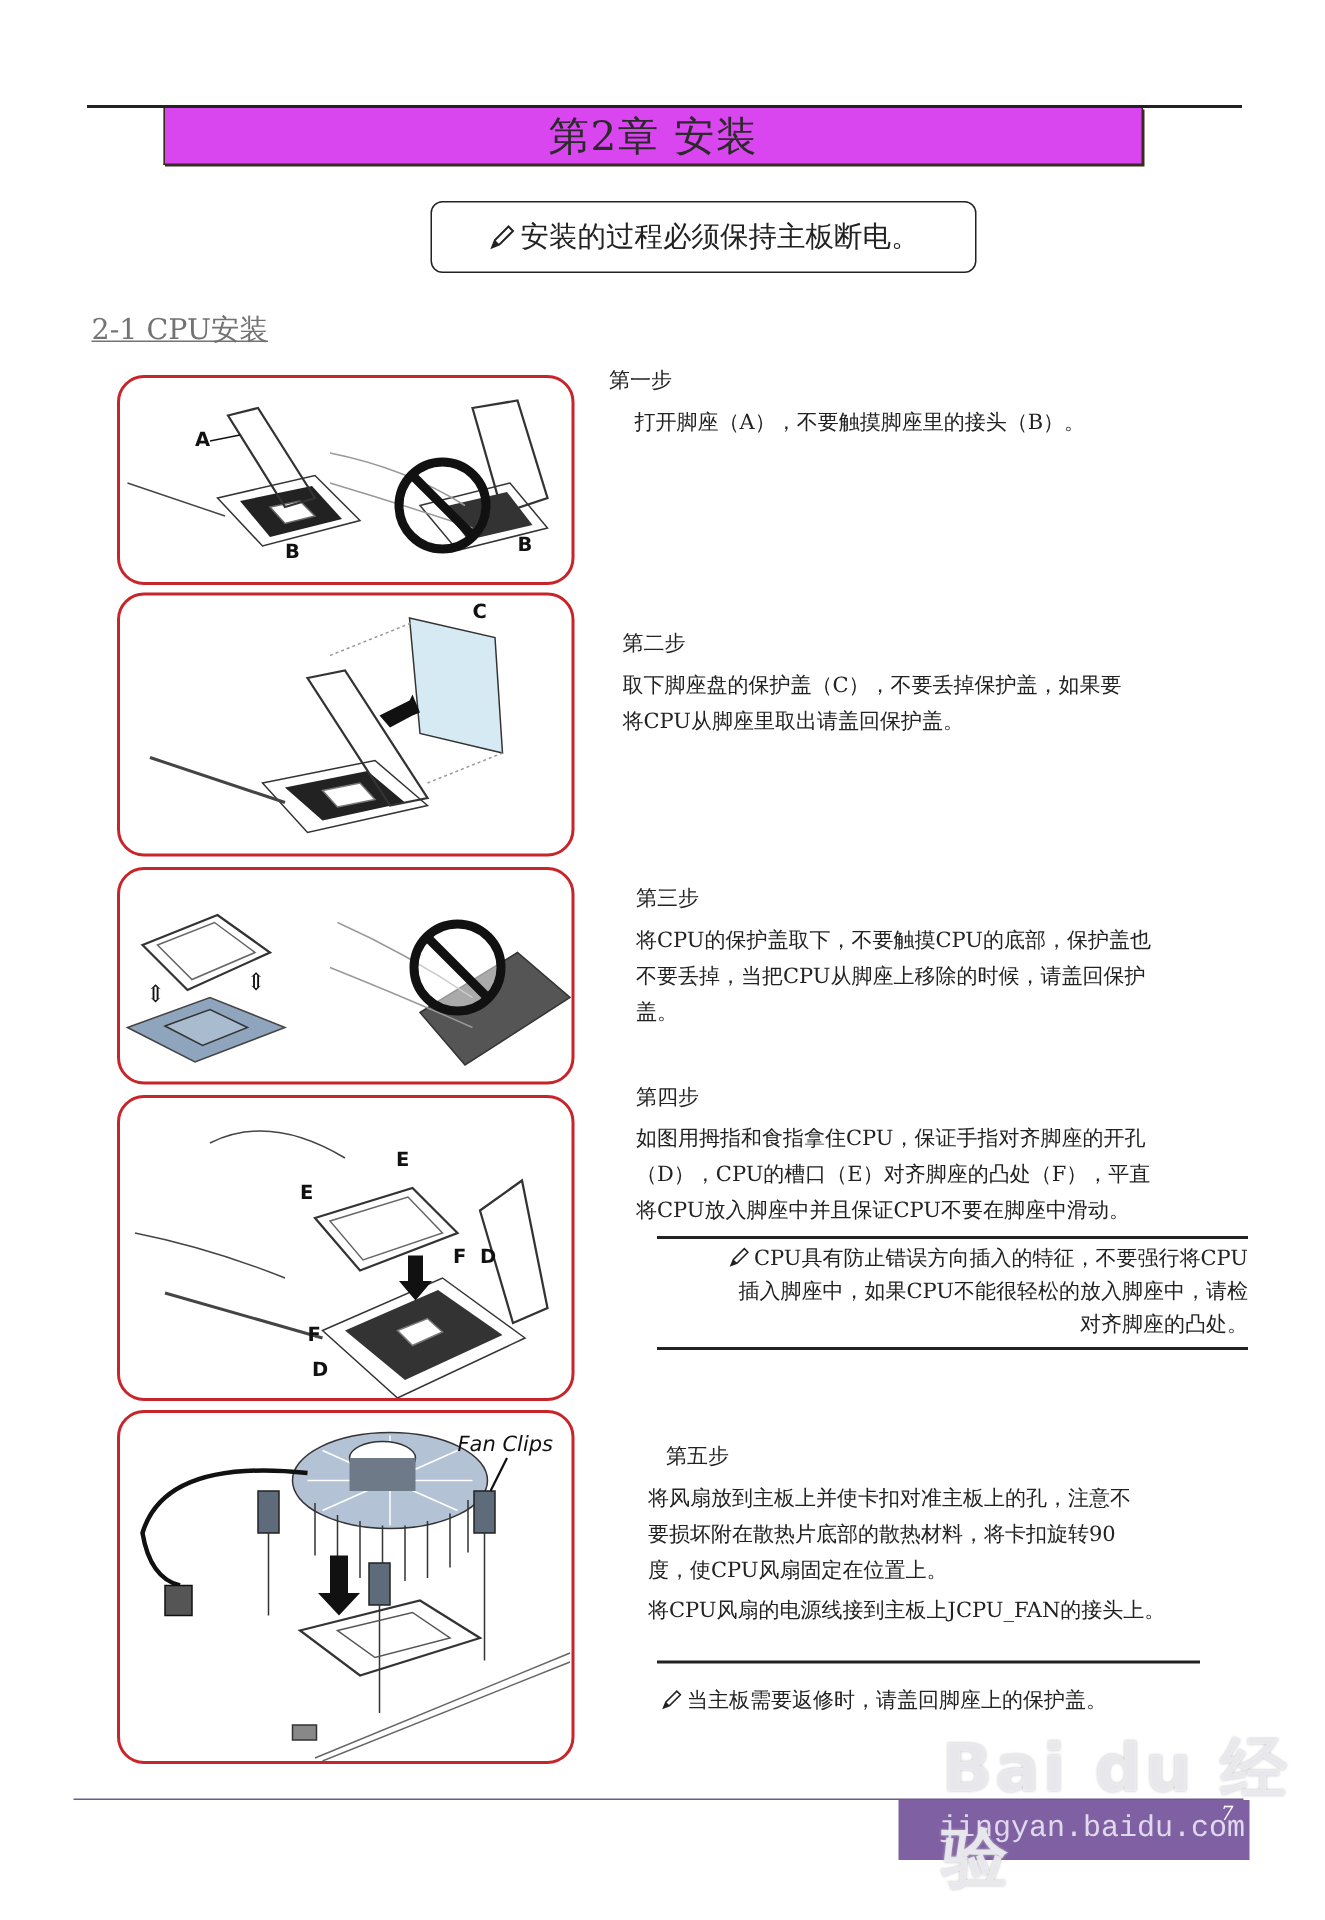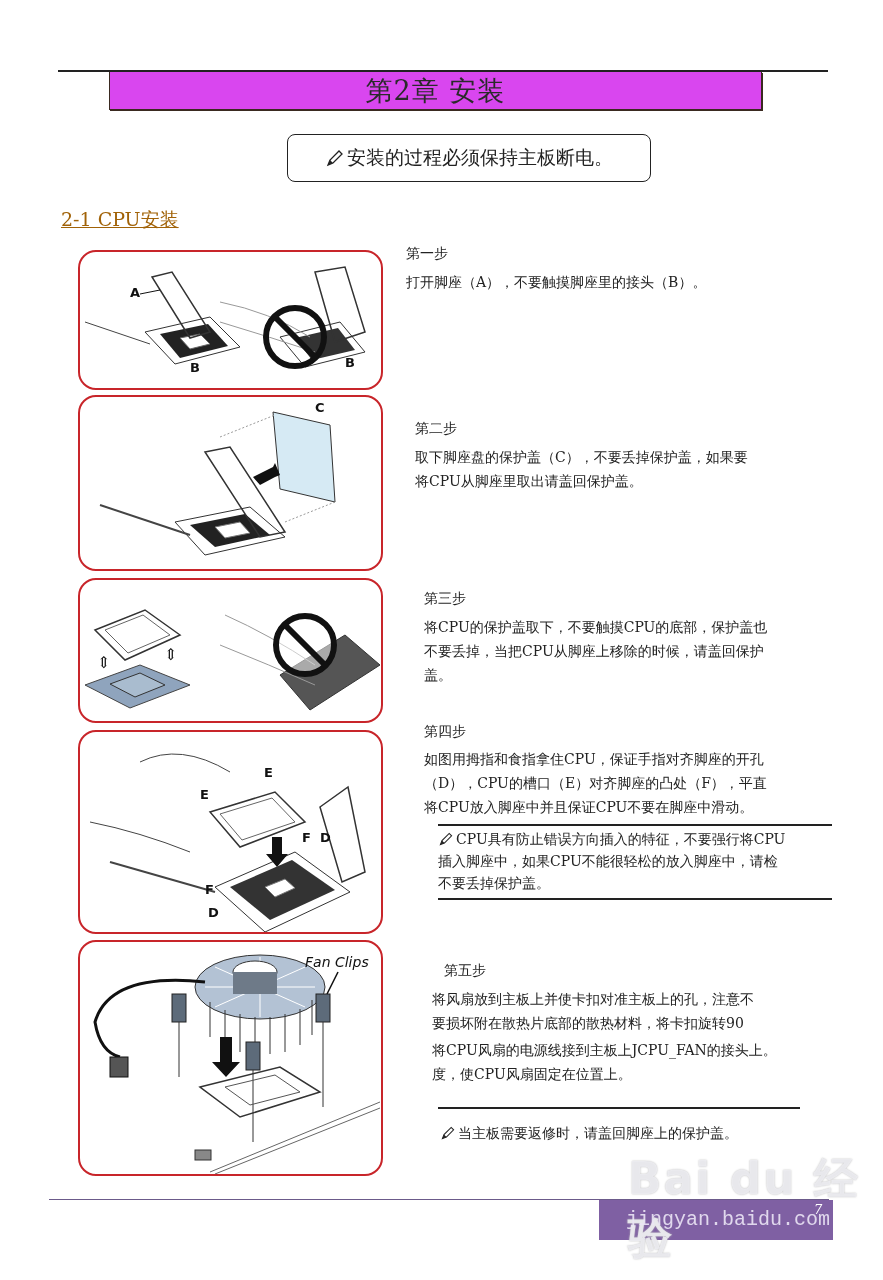--- a/index.html
+++ b/index.html
@@ -7,26 +7,26 @@
          font-family:"DejaVu Serif","Liberation Serif",serif; color:#222; }
   .abs { position:absolute; }
   .top-rule { left:58px; top:70px; width:770px; height:2px; background:#222; }
   .chapter-banner { left:109px; top:72px; width:651px; height:37px; background:#d946ef;
       border:1px solid #3a2a20; border-top:none; box-shadow:1px 1px 0 #3a2a20;
       display:flex; align-items:center; justify-content:center; }
   .chapter-banner span { font-size:27px; color:#2a2a2a; letter-spacing:1px; }
   .warn-box { left:287px; top:134px; width:362px; height:46px; border:1.5px solid #222;
       border-radius:8px; display:flex; align-items:center; justify-content:center; font-size:19px; }
   .pencil { display:inline-block; width:20px; height:20px; margin-right:2px; vertical-align:-3px; }
-  .section-title { left:61px; top:207px; font-size:19px; text-decoration:underline; color:#a16207; }
+  .section-title { left:61px; top:207px; font-size:19px; text-decoration:underline; color:#737373; }
   .panel { border:2.5px solid #c8252a; border-radius:18px; background:#fff; overflow:hidden; }
   .step-head { font-size:14px; color:#222; }
   .step-text { font-size:14px; line-height:24px; color:#222; }
   .note-box { left:438px; top:824px; width:394px; border-top:2px solid #222; border-bottom:2px solid #222;
-      padding:2px 0 4px 0; font-size:14px; line-height:22px; }
+      padding:2px 0 4px 0; font-size:14px; line-height:22px;text-align:right; }
   .note-rule { left:438px; top:1107px; width:362px; height:2px; background:#222; }
   .note2 { left:440px; top:1125px; font-size:14px; }
   .footer-rule { left:49px; top:1199px; width:780px; height:1px; background:#6b5a8a; }
   .footer-bar { left:599px; top:1200px; width:234px; height:40px; background:#7f60a3; }
   .page-num { left:814px; top:1202px; color:#fff; font-size:13px; font-style:italic; }
   .wm { left:628px; top:1150px; color:rgba(255,255,255,0.75); font-family:"DejaVu Sans",sans-serif; }
   .wm-big { font-size:44px; font-weight:bold; letter-spacing:2px; text-shadow:0 0 2px #bbb; color:rgba(240,240,245,0.85);}
   .wm-url { left:626px; top:1208px; font-family:Liberation Mono, monospace; font-size:20px; color:rgba(235,230,245,0.9); }
   .lbl { font-family:"DejaVu Sans",sans-serif; font-weight:bold; font-size:13px; fill:#111; }
 </style>
@@ -63,21 +63,21 @@
     <polygon points="235,20 265,15 285,80 255,90" fill="none" stroke="#333" stroke-width="1.5"></polygon>
     <path d="M140,50 Q190,60 230,85" fill="none" stroke="#999"></path>
     <path d="M140,70 Q190,85 235,100" fill="none" stroke="#999"></path>
     <circle cx="215" cy="85" r="29" fill="none" stroke="#111" stroke-width="6"></circle>
     <line x1="194" y1="64" x2="236" y2="106" stroke="#111" stroke-width="6"></line>
     <text class="lbl" x="265" y="115">B</text>
   </svg>
 </div>
 
 <div class="abs step-head" style="left:406px;top:245px;">第一步</div>
-<div class="abs step-text" style="left:406px;top:270px;">
+<div class="abs step-text" style="left:423px;top:270px;">
   <div>打开脚座（A），不要触摸脚座里的接头（B）。</div>
 </div>
 
 <div class="abs panel" style="left:78px;top:395px;width:301px;height:172px;">
   <svg width="301" height="172">
     <polygon points="95,125 170,110 205,140 125,158" fill="none" stroke="#333"></polygon>
     <polygon points="110,128 165,117 190,138 135,150" fill="#222"></polygon>
     <polygon points="135,130 160,125 170,136 145,141" fill="#fff" stroke="#777"></polygon>
     <polygon points="125,55 150,50 205,135 180,140" fill="none" stroke="#333" stroke-width="1.5"></polygon>
     <line x1="20" y1="108" x2="110" y2="138" stroke="#444" stroke-width="2"></line>
@@ -147,21 +147,21 @@
 </div>
 
 <div class="abs note-box">
   <div>
     <svg class="pencil" style="width:16px;height:16px;" viewBox="0 0 20 20">
       <path d="M3 17 L5 12 L14 3 L17 6 L8 15 Z" fill="#fff" stroke="#222" stroke-width="1.3"></path>
       <path d="M3 17 L5 12 L8 15 Z" fill="#222"></path>
     </svg><span>CPU具有防止错误方向插入的特征，不要强行将CPU</span>
   </div>
   <div>插入脚座中，如果CPU不能很轻松的放入脚座中，请检</div>
-  <div>不要丢掉保护盖。</div>
+  <div>对齐脚座的凸处。</div>
 </div>
 
 <div class="abs panel" style="left:78px;top:940px;width:301px;height:232px;font-style:italic;">
   <svg width="301" height="232">
     <ellipse cx="180" cy="45" rx="65" ry="32" fill="#b3c2d4" stroke="#333"></ellipse>
     <g stroke="#fff" stroke-width="1">
       <line x1="125" y1="45" x2="235" y2="45"></line>
         <line x1="180" y1="15" x2="180" y2="75"></line>
       <line x1="135" y1="25" x2="225" y2="65"></line>
         <line x1="135" y1="65" x2="225" y2="25"></line>
@@ -194,22 +194,22 @@
     <rect x="115" y="208" width="16" height="10" fill="#888" stroke="#333"></rect>
     <text x="225" y="25" font-family="DejaVu Sans, sans-serif" font-size="14" fill="#111">Fan Clips</text>
     <line x1="258" y1="30" x2="247" y2="52" stroke="#111" stroke-width="1.5"></line>
   </svg>
 </div>
 
 <div class="abs step-head" style="left:432px;top:962px;margin-left:12px;">第五步</div>
 <div class="abs step-text" style="left:432px;top:987px;">
   <div>将风扇放到主板上并使卡扣对准主板上的孔，注意不</div>
   <div>要损坏附在散热片底部的散热材料，将卡扣旋转90</div>
+  <div>度，使CPU风扇固定在位置上。</div>
   <div style="margin-top:3px;">将CPU风扇的电源线接到主板上JCPU_FAN的接头上。</div>
-  <div>度，使CPU风扇固定在位置上。</div>
 </div>
 
 <div class="abs note-rule"></div>
 <div class="abs note2">
   <svg class="pencil" style="width:16px;height:16px;" viewBox="0 0 20 20">
     <path d="M3 17 L5 12 L14 3 L17 6 L8 15 Z" fill="#fff" stroke="#222" stroke-width="1.3"></path>
     <path d="M3 17 L5 12 L8 15 Z" fill="#222"></path>
   </svg><span>当主板需要返修时，请盖回脚座上的保护盖。</span>
 </div>
 

